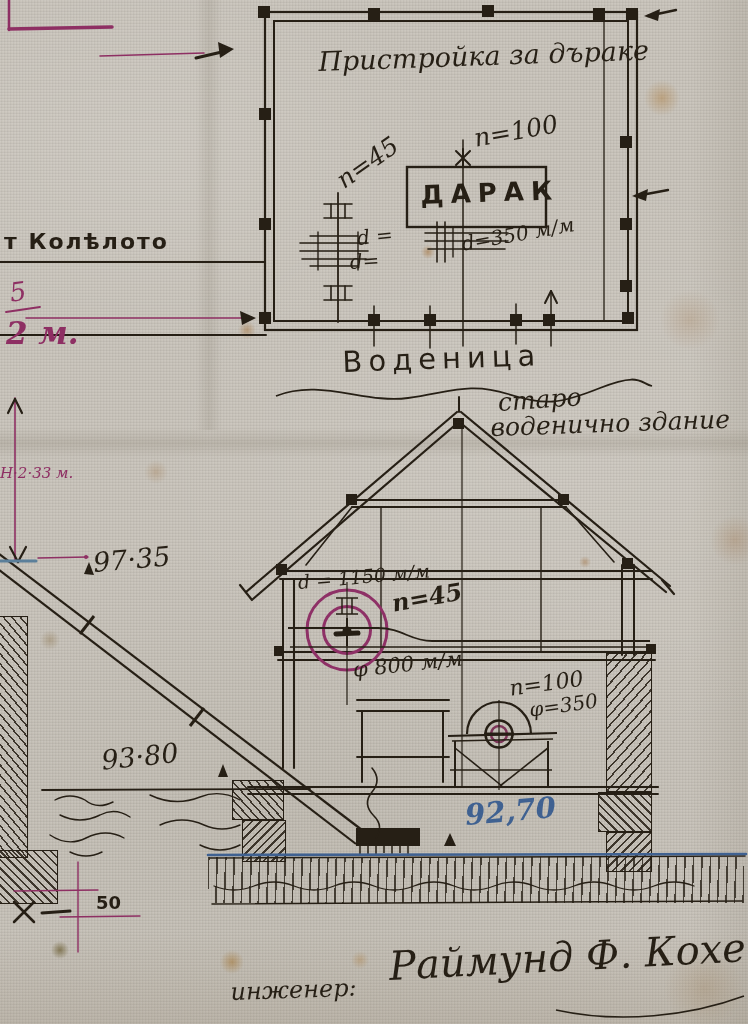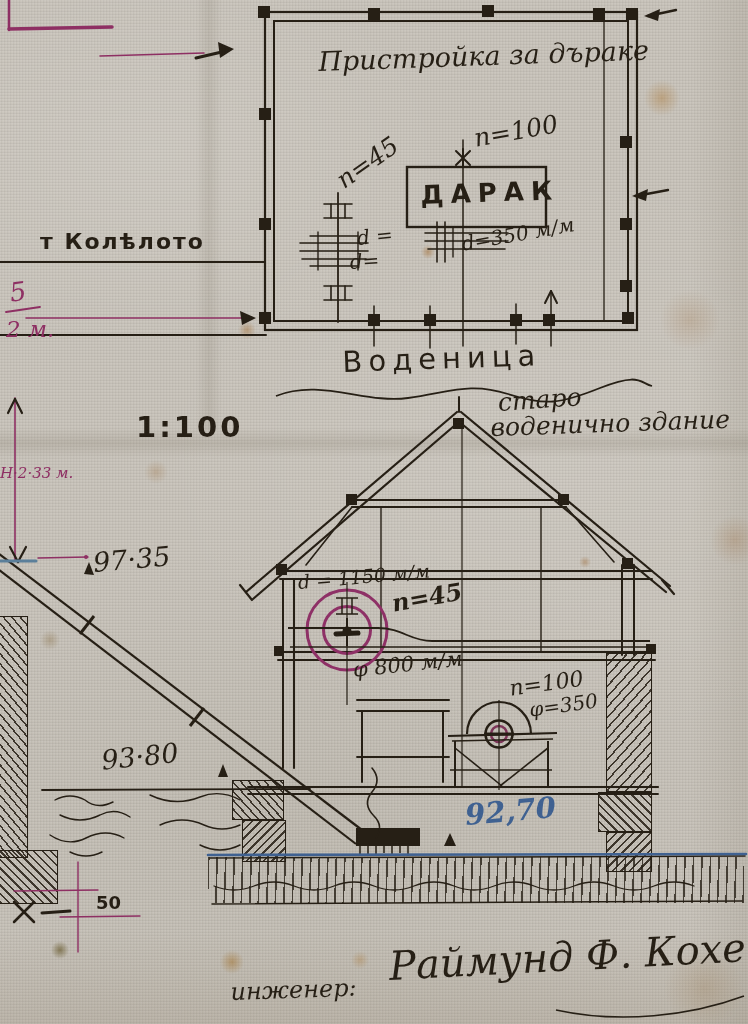--- a/index.html
+++ b/index.html
@@ -270,27 +270,26 @@
     <path d="M556,1010 C620,1024 690,1016 744,996" fill="none" stroke="#261f15" stroke-width="1.6"></path>
   </svg>
 
   <div class="hw" style="left:318px;top:48px;font-size:27px;transform:rotate(-2deg);">Пристройка за дъраке</div>
   <div class="hw" style="left:332px;top:172px;font-size:25px;transform:rotate(-35deg);">n=45</div>
   <div class="hw" style="left:472px;top:126px;font-size:25px;transform:rotate(-10deg);">n=100</div>
   <div class="hw print" style="left:420px;top:182px;font-size:26px;letter-spacing:7px;transform:rotate(-2deg);">ДАРАК</div>
   <div class="hw" style="left:356px;top:228px;font-size:20px;transform:rotate(-6deg);">d =</div>
   <div class="hw" style="left:349px;top:252px;font-size:20px;transform:rotate(-4deg);">d=</div>
   <div class="hw" style="left:460px;top:234px;font-size:20px;transform:rotate(-10deg);">d=350 м/м</div>
-  <div class="hw print" style="left:4px;top:231px;font-size:22px;letter-spacing:2px;margin-left:36px;">т Колѣлото</div>
+  <div class="hw print" style="left:4px;top:231px;font-size:22px;letter-spacing:2px;">т Колѣлото</div>
   <div class="hw mg" style="left:8px;top:280px;font-size:26px;transform:rotate(-8deg);">5</div>
-  <div class="hw mg" style="left:6px;top:318px;font-size:23px;">2 м.</div>
+  <div class="hw mg" style="left:6px;top:318px;font-size:31px;font-weight:bold;">2 м.</div>
   <div class="hw print" style="left:342px;top:348px;font-size:29px;letter-spacing:6px;transform:rotate(-2deg);font-weight:500;">Воденица</div>
   <div class="hw" style="left:497px;top:390px;font-size:25px;transform:rotate(-4deg);">старо</div>
   <div class="hw" style="left:490px;top:415px;font-size:25px;transform:rotate(-2deg);">воденично здание</div>
-  <div class="hw print" style="left:136px;top:413px;font-size:29px;letter-spacing:3px;font-weight:700;">1:100</div>
   <div class="hw mg" style="left:0px;top:466px;font-size:15px;">Н·2·33 м.</div>
   <div class="hw" style="left:92px;top:549px;font-size:27px;transform:rotate(-5deg);">97·35</div>
   <div class="hw" style="left:297px;top:573px;font-size:19px;transform:rotate(-5deg);">d = 1150 м/м</div>
   <div class="hw" style="left:390px;top:592px;font-size:24px;font-weight:700;transform:rotate(-10deg);">n=45</div>
   <div class="hw" style="left:352px;top:660px;font-size:21px;transform:rotate(-6deg);">φ 800 м/м</div>
   <div class="hw" style="left:508px;top:678px;font-size:22px;transform:rotate(-8deg);">n=100</div>
   <div class="hw" style="left:528px;top:700px;font-size:20px;transform:rotate(-8deg);">φ=350</div>
   <div class="hw" style="left:100px;top:747px;font-size:27px;transform:rotate(-6deg);">93·80</div>
   <div class="hw bl" style="left:464px;top:801px;font-size:29px;transform:rotate(-5deg);">92,70</div>
   <div class="hw print" style="left:96px;top:894px;font-size:18px;">50</div>

